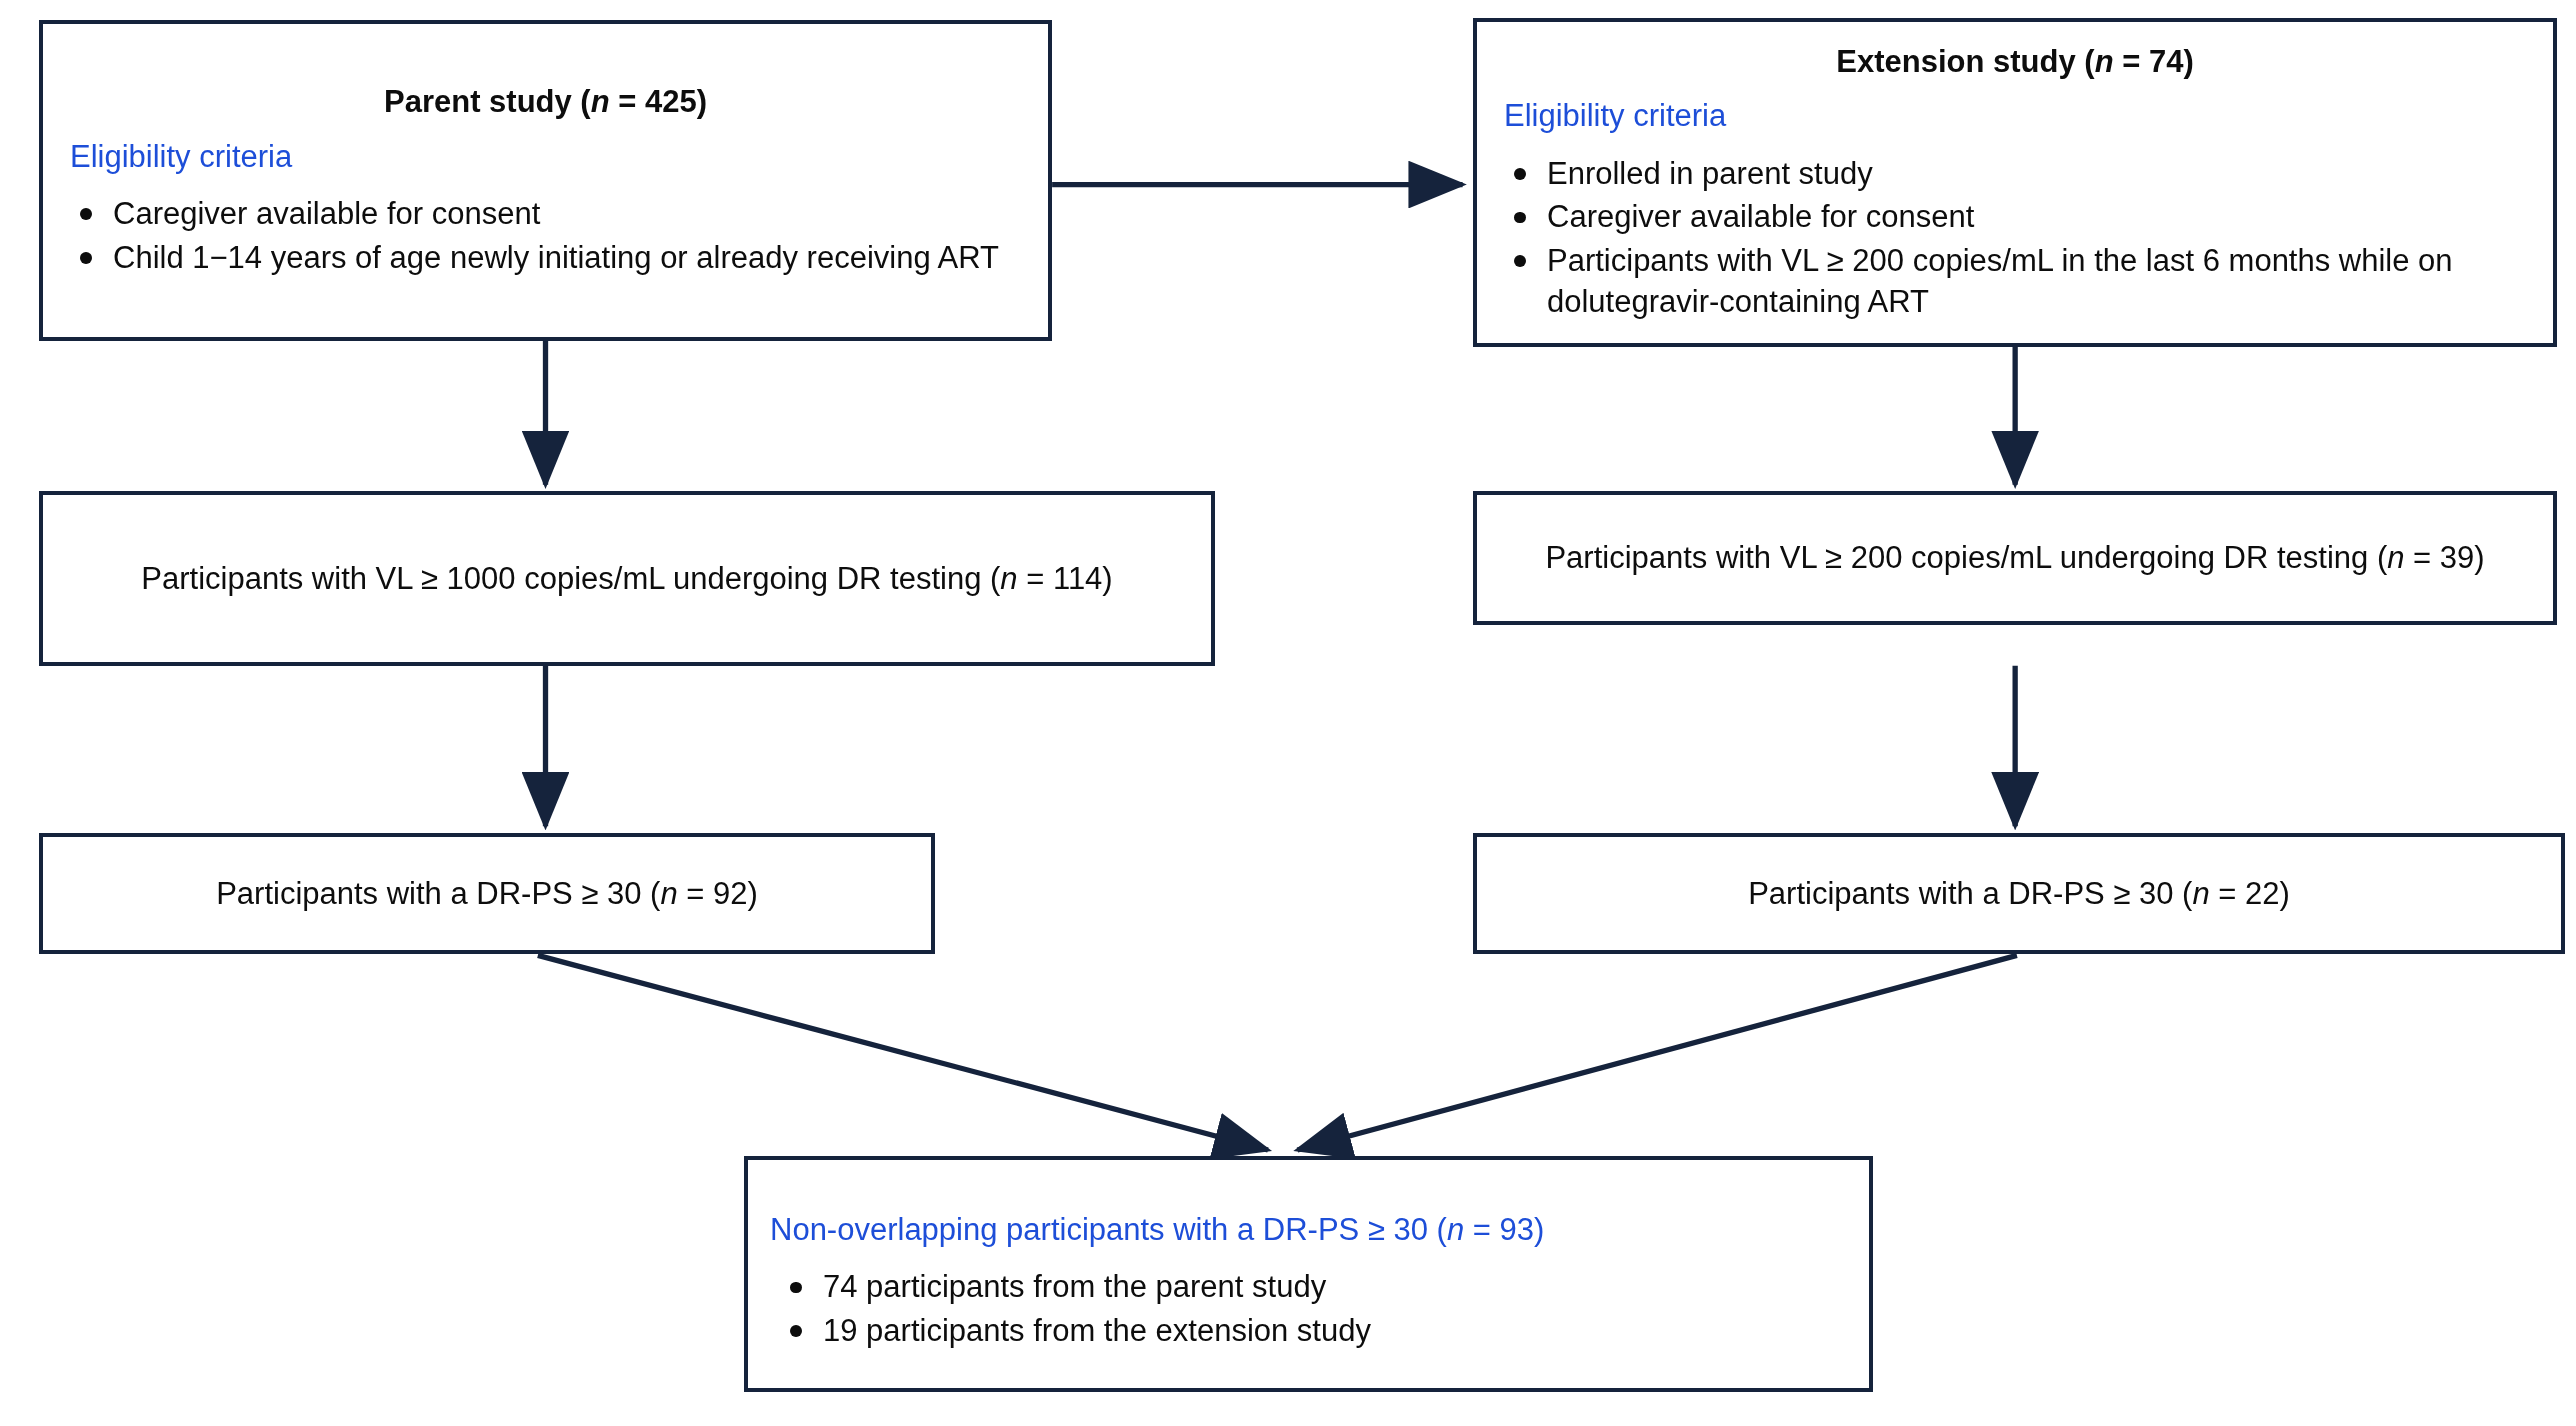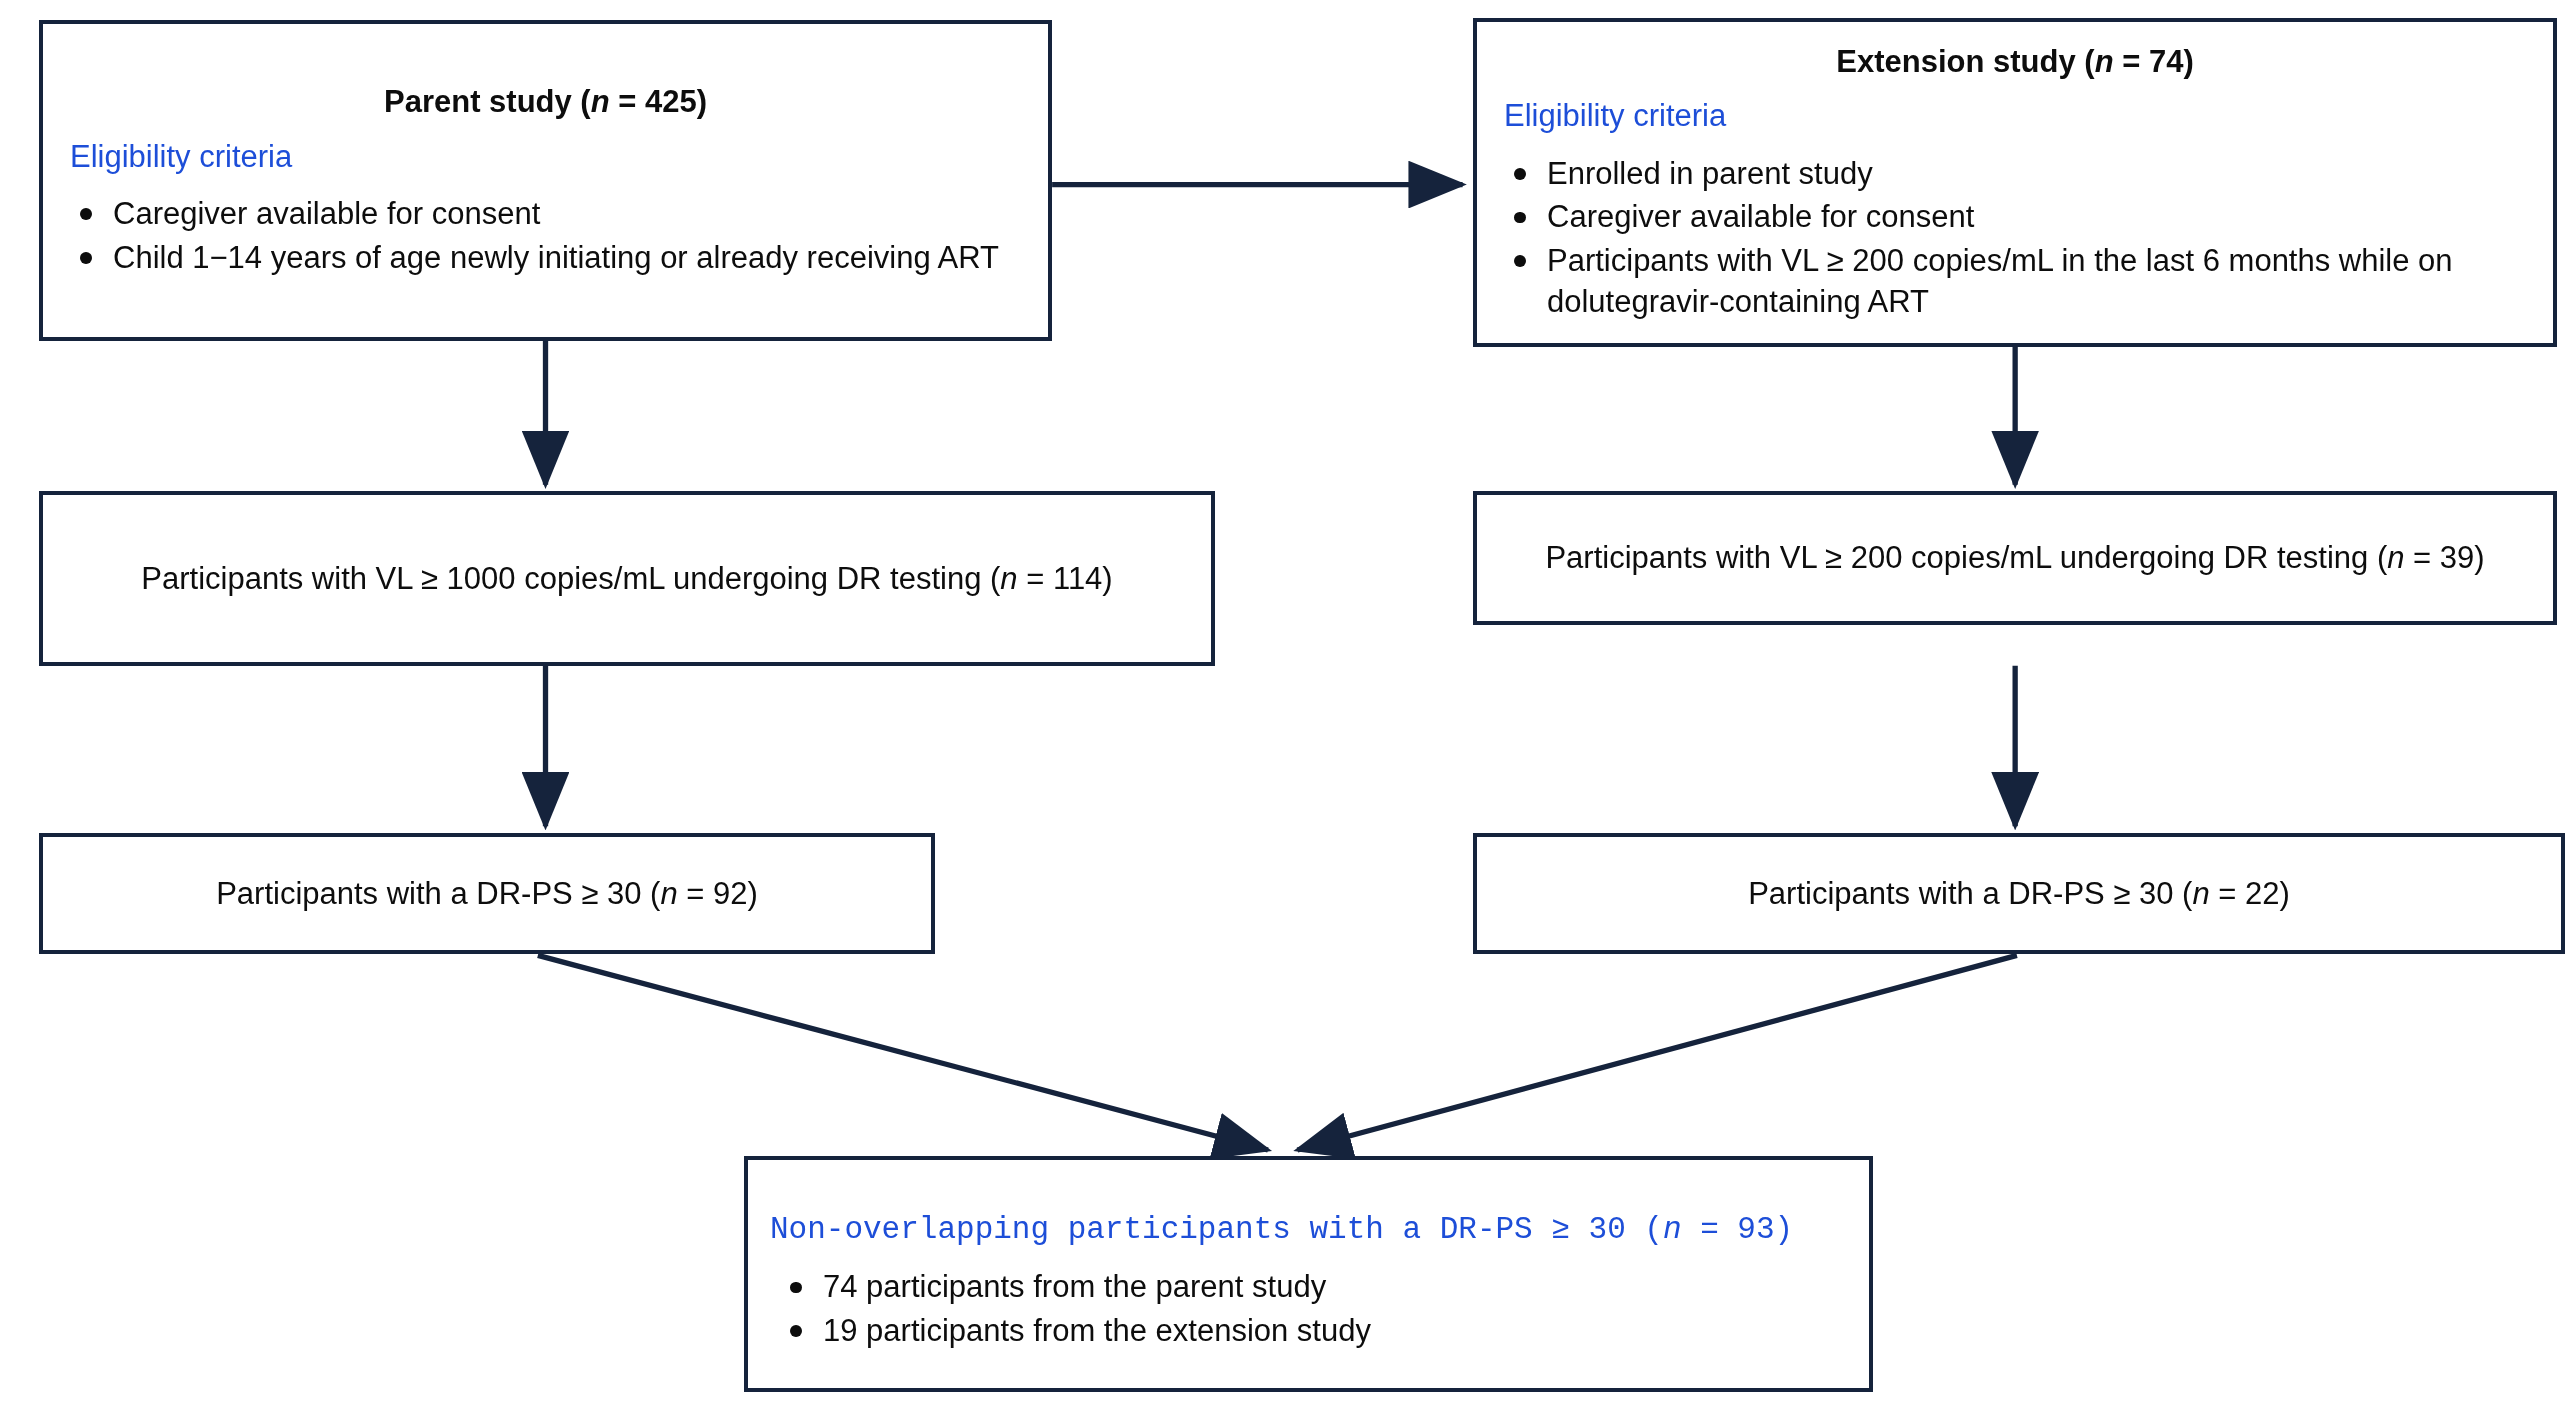--- a/index.html
+++ b/index.html
@@ -90,21 +90,21 @@
   }
   
   #node-parent-study   { left: 39px;   top: 19.5px;   width: 1013px; height: 321px; }
   #node-extension-study{ left: 1473px; top: 17.7px;   width: 1084px; height: 329px; }
   #node-parent-dr      { left: 39px;   top: 491px;  width: 1176px; height: 175px; }
   #node-extension-dr   { left: 1473px; top: 491px;  width: 1084px; height: 134px; }
   #node-parent-drps    { left: 39px;   top: 833px; width: 896px; height: 121px; }
   #node-extension-drps { left: 1473px; top: 833px; width: 1092px; height: 121px; }
   #node-combined       { left: 744px; top: 1156px; width: 1129px; height: 236px; }
 
-  #node-combined .node-subhead { padding-left: 9px; font-family: Liberation Mono, monospace; }
+  #node-combined .node-subhead { padding-left: 9px; }
   #node-combined .bullet-list li { padding-left: 75px; }
   #node-combined .bullet-list li .dot { left: 42px; }
 </style>
 </head>
 <body>
 
 <div id="flowchart-root">
 
   <svg class="connector-layer" viewBox="0 0 4368 2418" width="2576" height="1426" xmlns="http://www.w3.org/2000/svg">
     <defs>

